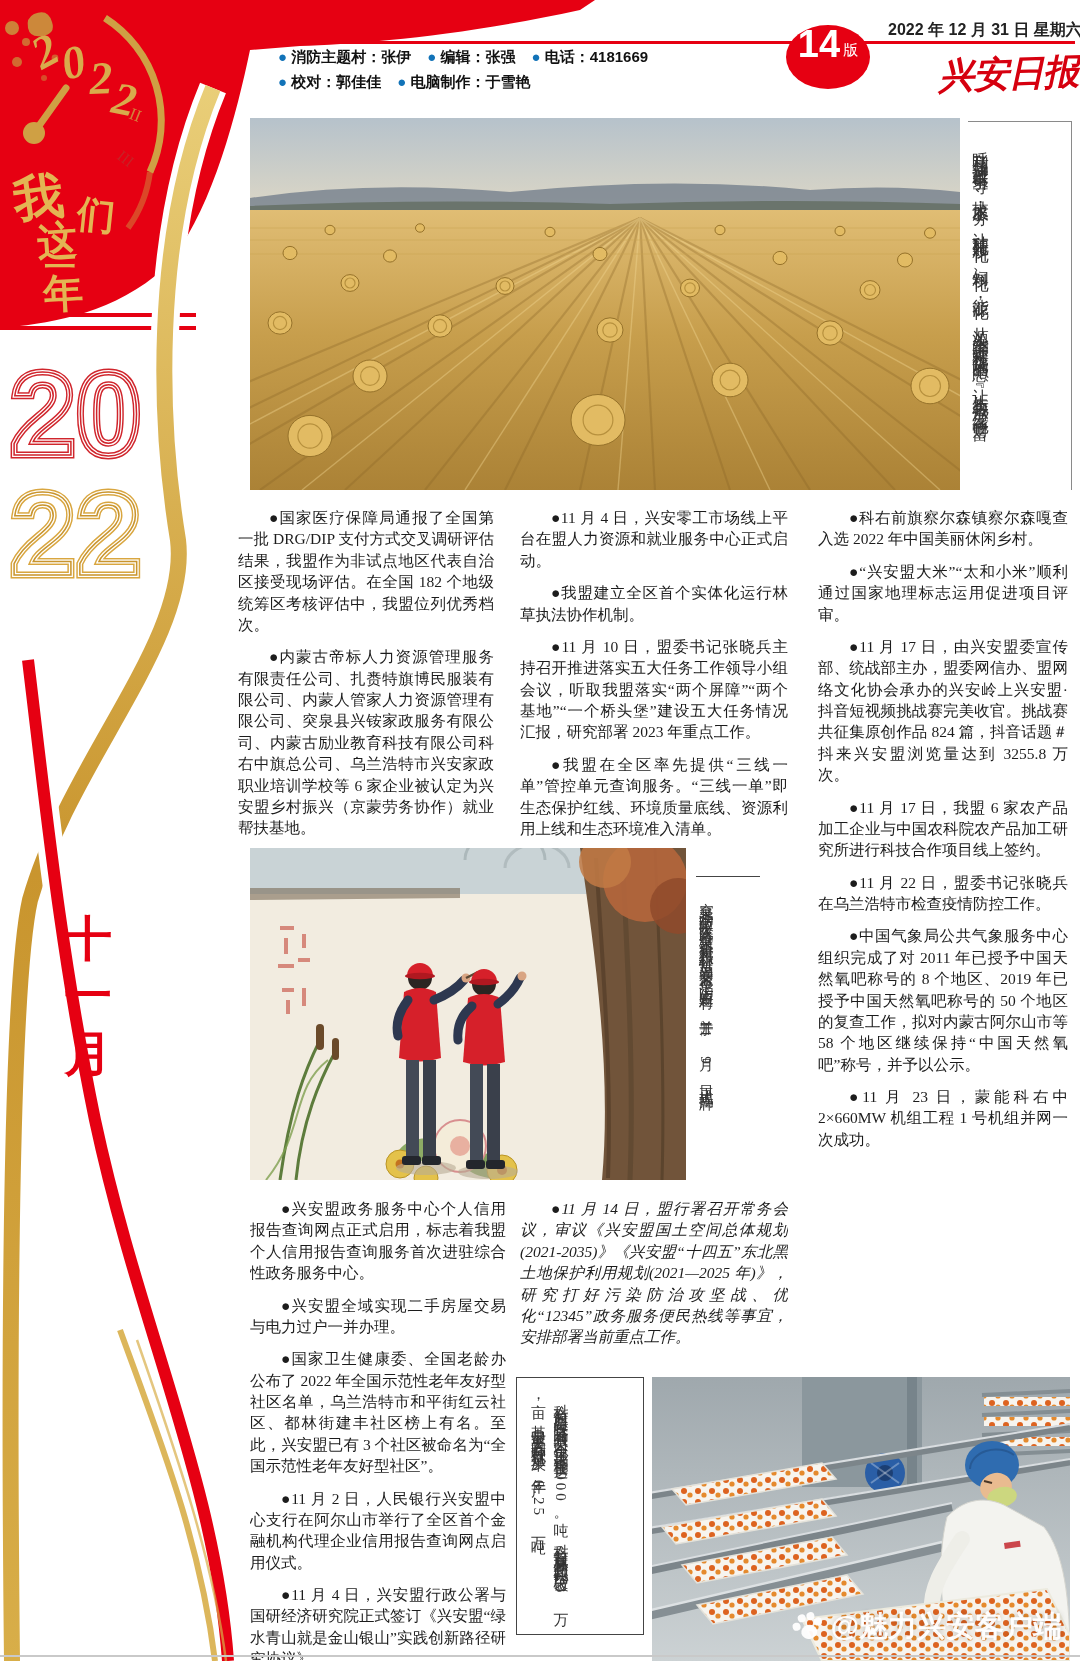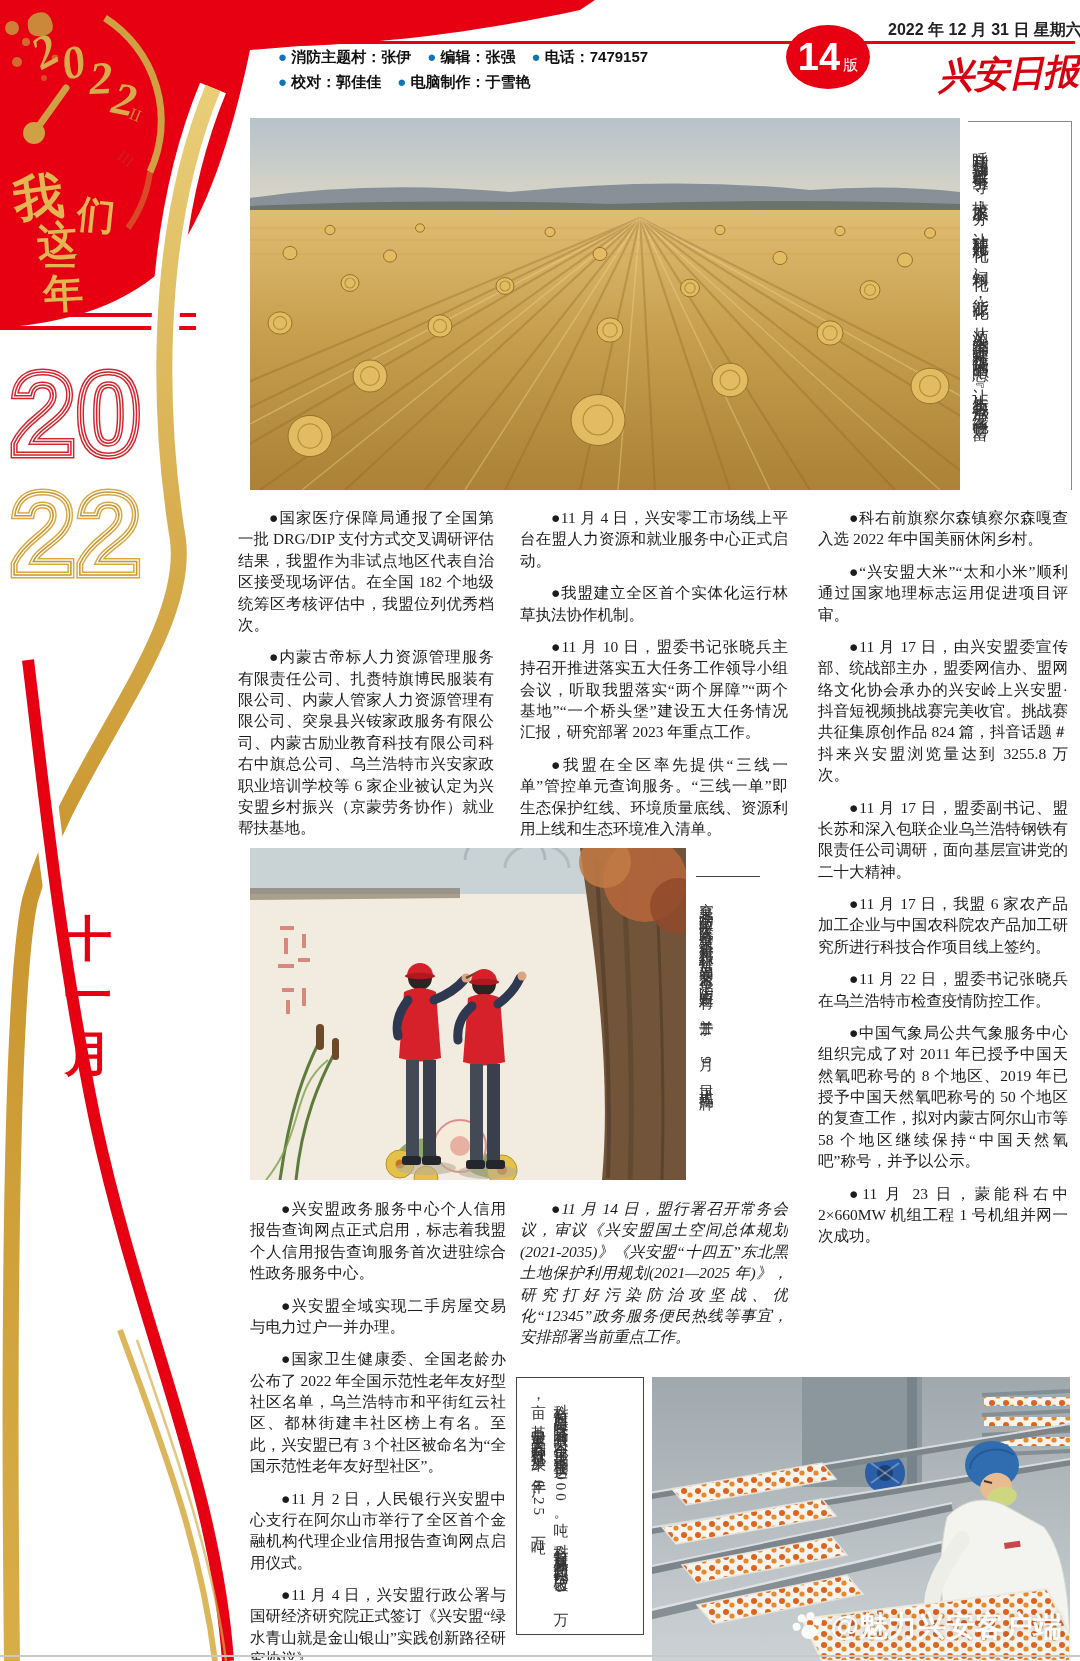--- a/index.html
+++ b/index.html
@@ -9,21 +9,21 @@
   
   .red-rule{position:absolute;left:298px;top:41px;width:777px;height:3px;background:#e60012;z-index:2;}
   .editor-info{position:absolute;left:278px;top:48px;z-index:3;
       font-family:"Liberation Sans","DejaVu Sans",sans-serif;font-weight:bold;font-size:15px;color:#111;}
   .ed-line{margin-bottom:6px;white-space:nowrap;}
   .hitem{margin-right:16px;}
   .hitem::before{content:"● ";color:#1273b8;}
   .date-line{position:absolute;left:888px;top:20px;z-index:3;font-family:"Liberation Sans","DejaVu Sans",sans-serif;
       font-size:16px;font-weight:bold;color:#222;white-space:nowrap;}
   .edition-oval{position:absolute;left:786px;top:25px;width:84px;height:64px;background:#e60012;border-radius:50%;
-      z-index:3;display:flex;align-items:center;justify-content:center;color:#fff;
+      z-index:3;display:flex;justify-content:center;color:#fff;
       font-family:"Liberation Sans",sans-serif;}
   .ed-num{font-size:38px;font-weight:bold;line-height:1;}
   .ed-unit{font-size:15px;margin:16px 0 0 3px;}
   .masthead{position:absolute;left:938px;top:50px;z-index:3;font-size:36px;font-weight:bold;color:#d6000f;
       font-style:italic;letter-spacing:-1px;transform:rotate(-2deg);white-space:nowrap;}
   
   .photo{position:absolute;z-index:2;overflow:hidden;}
   .photo svg{display:block;}
   .photo-top{left:250px;top:118px;width:710px;height:372px;}
   .photo-mural{left:250px;top:848px;width:436px;height:332px;}
@@ -131,21 +131,21 @@
 
     <g fill="#e60012" font-family="'Liberation Serif',serif" font-weight="bold" font-size="48" text-anchor="middle">
       <text x="88" y="955">十</text>
       <text x="88" y="1012">一</text>
       <text x="88" y="1070">月</text>
     </g>
   </svg>
 
   <div class="red-rule"></div>
   <div class="editor-info">
-    <div class="ed-line"><span class="hitem">消防主题村：张伊</span><span class="hitem">编辑：张强</span><span class="hitem">电话：7479157</span></div>
+    <div class="ed-line"><span class="hitem">消防主题村：张伊</span><span class="hitem">编辑：张强</span><span class="hitem">电话：4181669</span></div>
     <div class="ed-line"><span class="hitem">校对：郭佳佳</span><span class="hitem">电脑制作：于雪艳</span></div>
   </div>
   <div class="date-line">2022 年 12 月 31 日  星期六</div>
   <div class="edition-oval">
     <span class="ed-num">14</span>
     <span class="ed-unit">版</span>
   </div>
   <div class="masthead">兴安日报</div>
 
   <div class="photo photo-top">
@@ -252,21 +252,20 @@
   <div class="news col2-top">
       <p>●11 月 4 日，兴安零工市场线上平台在盟人力资源和就业服务中心正式启动。</p>
       <p>●我盟建立全区首个实体化运行林草执法协作机制。</p>
       <p>●11 月 10 日，盟委书记张晓兵主持召开推进落实五大任务工作领导小组会议，听取我盟落实“两个屏障”“两个基地”“一个桥头堡”建设五大任务情况汇报，研究部署 2023 年重点工作。</p>
       <p>●我盟在全区率先提供“三线一单”管控单元查询服务。“三线一单”即生态保护红线、环境质量底线、资源利用上线和生态环境准入清单。</p>
     </div>
   <div class="news col3-full">
       <p>●科右前旗察尔森镇察尔森嘎查入选 2022 年中国美丽休闲乡村。</p>
       <p>●“兴安盟大米”“太和小米”顺利通过国家地理标志运用促进项目评审。</p>
       <p>●11 月 17 日，由兴安盟委宣传部、统战部主办，盟委网信办、盟网络文化协会承办的兴安岭上兴安盟·抖音短视频挑战赛完美收官。挑战赛共征集原创作品 824 篇，抖音话题＃抖来兴安盟浏览量达到 3255.8 万次。</p>
-      <p>●11 月 17 日，盟委副书记、盟长苏和深入包联企业乌兰浩特钢铁有限责任公司调研，面向基层宣讲党的二十大精神。</p>
       <p>●11 月 17 日，我盟 6 家农产品加工企业与中国农科院农产品加工研究所进行科技合作项目线上签约。</p>
       <p>●11 月 22 日，盟委书记张晓兵在乌兰浩特市检查疫情防控工作。</p>
       <p>●中国气象局公共气象服务中心组织完成了对 2011 年已授予中国天然氧吧称号的 8 个地区、2019 年已授予中国天然氧吧称号的 50 个地区的复查工作，拟对内蒙古阿尔山市等 58 个地区继续保持“中国天然氧吧”称号，并予以公示。</p>
       <p>●11 月 23 日，蒙能科右中 2×660MW 机组工程 1 号机组并网一次成功。</p>
     </div>
 
   <div class="photo photo-mural">
     <svg width="436" height="332" viewBox="0 0 436 332">
       <rect x="0" y="0" width="436" height="332" fill="#f2ece0"></rect>
       <rect x="0" y="0" width="436" height="46" fill="#c9d3d6"></rect>

